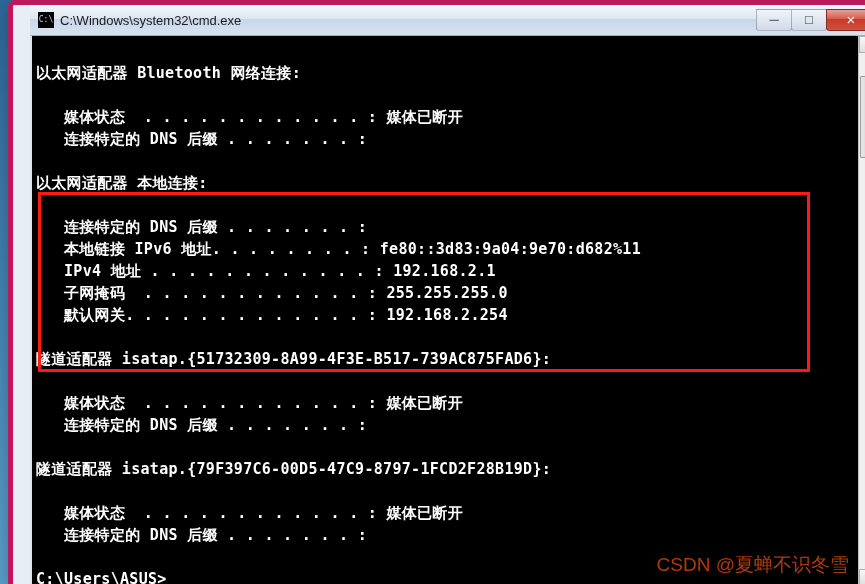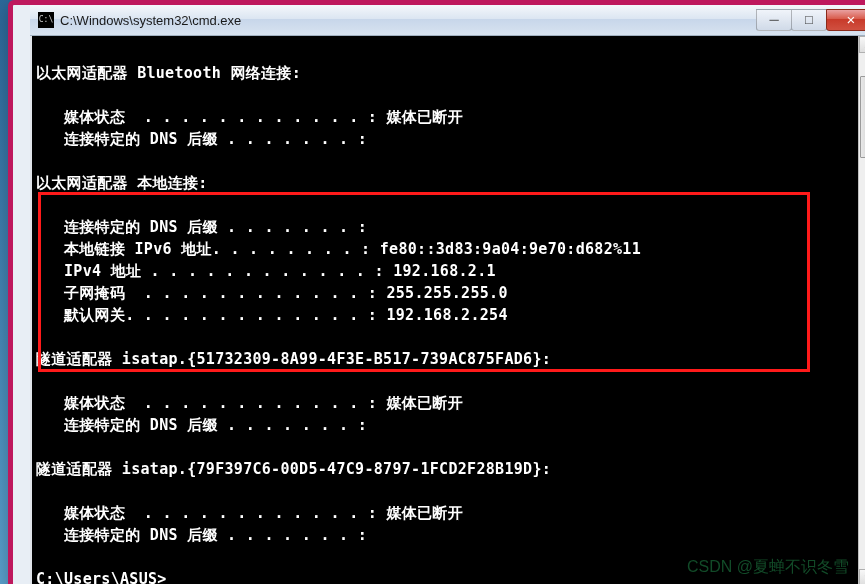--- a/index.html
+++ b/index.html
@@ -136,22 +136,22 @@
     width: 772px;
     height: 180px;
     border: 3px solid #ff1a1a;
     pointer-events: none;
     box-sizing: border-box;
   }
   .watermark {
     position: absolute;
     right: 16px;
     bottom: 6px;
-    color: #14532d;
-    font-size: 16px;
+    color: #c2410c;
+    font-size: 19px;
     font-family: "Microsoft YaHei", sans-serif;
     opacity: 0.9;
   }
 </style>
 </head>
 <body>
 
 <div class="window">
   <div class="titlebar">
     <span class="titlebar-icon"></span>

